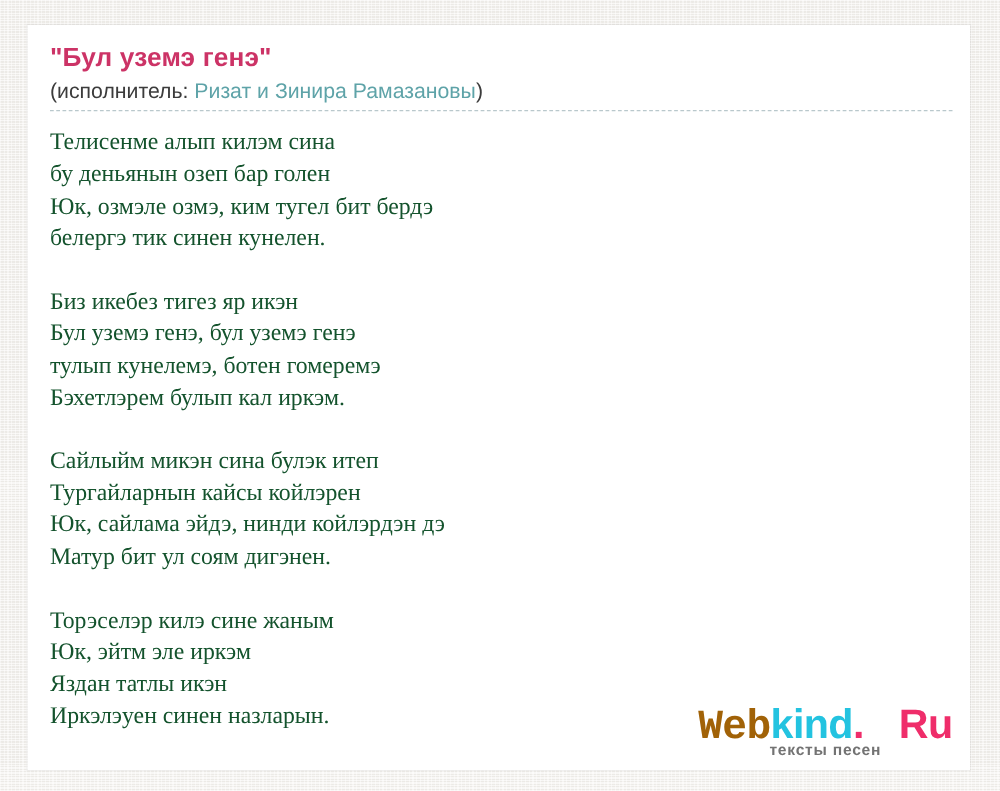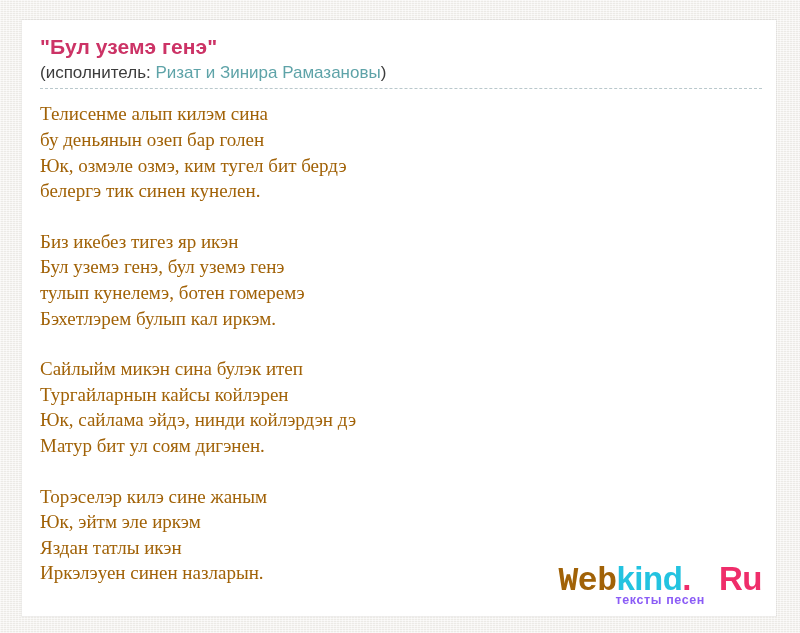--- a/index.html
+++ b/index.html
@@ -76,21 +76,21 @@
   .performer-link {
     color: #5ea3a8;
     text-decoration: none;
   }
 
   
   .lyrics {
     margin-top: 12px;
     font-family: "Liberation Serif", serif;
     font-size: 19px;
-    color: #a16207;
+    color: #14532d;
     line-height: 25.6px;
   }
 
   .stanza {
     margin: 0 0 25px 0;
     padding: 0;
     white-space: pre-line;
   }
   .stanza:last-child {
     margin-bottom: 0;
@@ -122,21 +122,21 @@
 
   .logo-web   { color: #a16207; font-family: Liberation Mono, monospace; }
   .logo-kind  { color: #23c3e0; }
   .logo-dotru { color: #ef2d6a; margin-left: 28px; }
   .logo-dot   { color: #ef2d6a; }
 
   .logo-sub {
     font-family: "Liberation Sans", sans-serif;
     font-size: 12.5px;
     font-weight: bold;
-    color: #8b5cf6;
+    color: #737373;
     letter-spacing: 0.6px;
     margin-top: -4px;
     white-space: nowrap;
   }
 </style>
 </head>
 <body>
 
 <div id="page-root">
 

